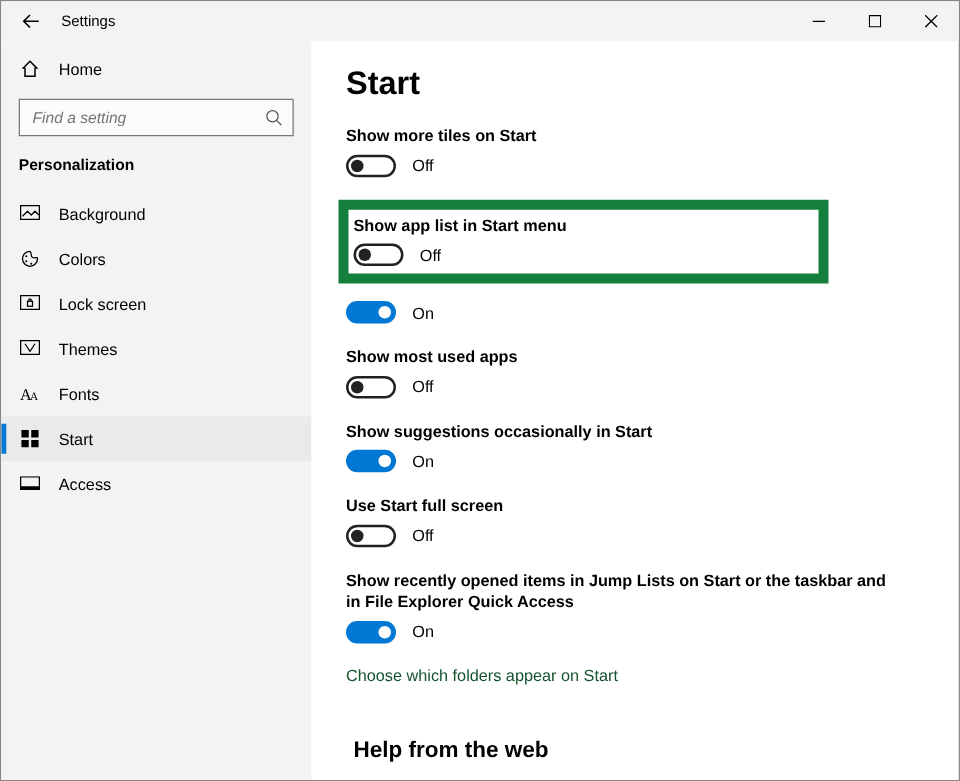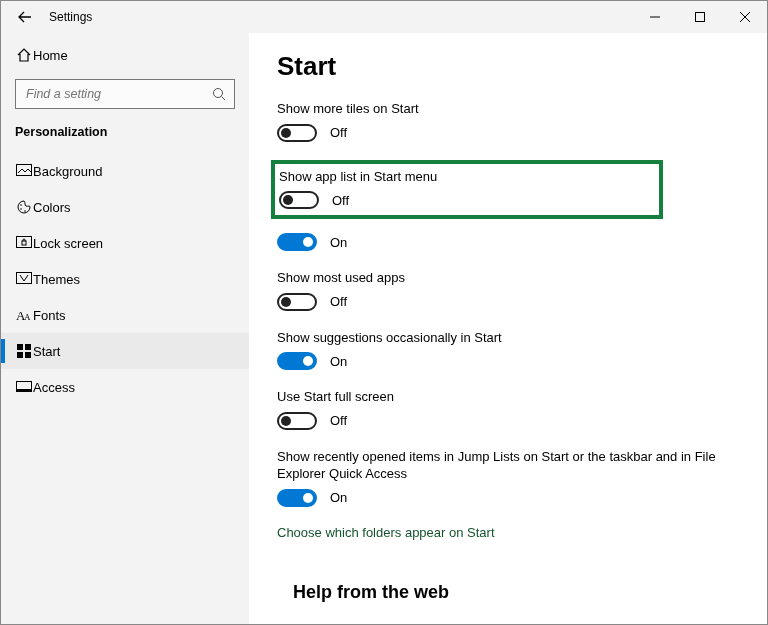--- a/index.html
+++ b/index.html
@@ -33,20 +33,21 @@
   .columns { display:flex; height:calc(100% - 32px); }
   .sidebar {
     width:248px;
     background:#f3f3f3;
     padding-top:4px;
   }
   .home-row, .nav-row {
     display:flex; align-items:center;
     height:36px;
     padding-left:14px;
+    gap:14px;
     position:relative;
   }
   .nav-row .ico, .home-row .ico { width:18px; display:flex; justify-content:center; }
   .nav-row .lbl, .home-row .lbl { font-size:13px; }
   .nav-row.active::before {
     content:"";
     position:absolute;
     left:0; top:6px; bottom:6px;
     width:4px;
     background:#0078d4;
@@ -68,27 +69,27 @@
   }
   .cat-header { font-size:12.5px; font-weight:600; padding:6px 14px 14px 14px; }
   .main {
     flex:1;
     padding:18px 28px 10px 28px;
     overflow:auto;
   }
   h1.page-title { font-size:26px; font-weight:600; margin:0 0 18px 0; }
   .setting { margin-bottom:18px; }
   .setting.highlight {
-    border:4px solid #15803d;
+    border:8px solid #15803d;
     padding:4px 6px 6px 4px;
     width:392px;
     margin-left:-6px;
     margin-bottom:14px;
   }
-  .setting .slabel { font-size:13px; margin-bottom:6px; line-height:1.35; max-width:440px; }
+  .setting .slabel { font-size:13px; margin-bottom:6px; line-height:1.35; max-width:440px;font-weight:bold; }
   .toggle-row { display:flex; align-items:center; gap:13px; }
   .toggle {
     width:40px; height:18px;
     border-radius:10px;
     position:relative;
   }
   .toggle.off { border:2px solid #222; background:#fff; }
   .toggle.off .knob {
     width:10px; height:10px; border-radius:50%;
     background:#222;
@@ -96,21 +97,21 @@
   }
   .toggle.on { background:#0078d4; border:2px solid #0078d4; }
   .toggle.on .knob {
     width:10px; height:10px; border-radius:50%;
     background:#fff;
     position:absolute; right:2px; top:2px;
   }
   .tstate { font-size:13px; }
   a.link { color:#14532d; text-decoration:none; font-size:13px; display:inline-block; }
   .help-section { margin-top:42px; }
-  .help-section h2 { font-size:18px; font-weight:600; margin:0 0 12px 16px; }
+  .help-section h2 { font-size:18px; font-weight:600; margin:0 0 12px 6px; }
   svg { display:block; }
 </style>
 </head>
 <body>
 
 <div class="titlebar">
   <div class="left">
     <div class="back-btn">
       <svg width="14" height="14" viewBox="0 0 14 14">
           <path d="M6 2 L1 7 L6 12 M1 7 H13" stroke="#000" stroke-width="1.3" fill="none"></path>

